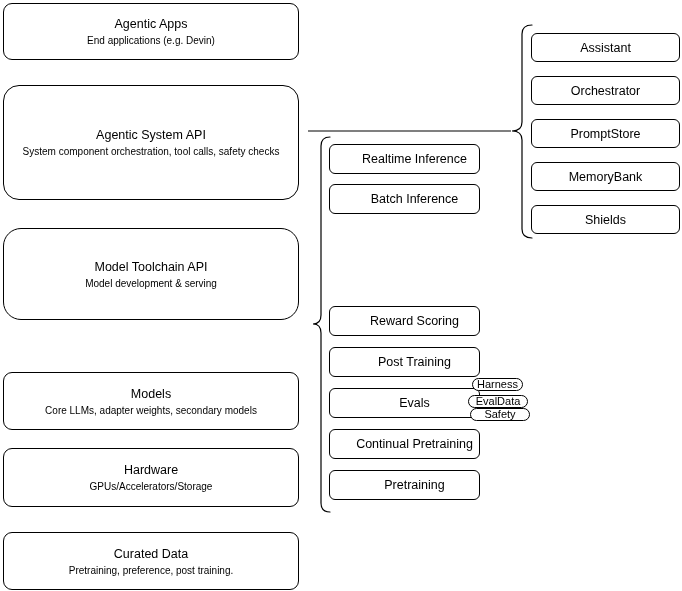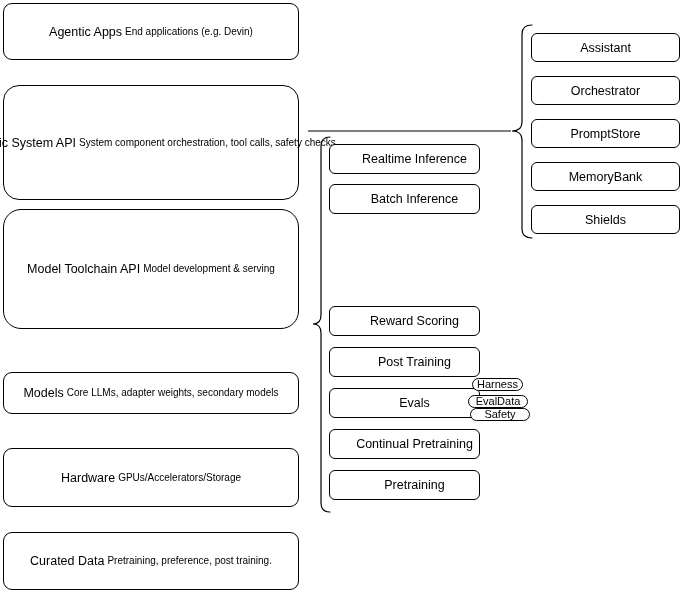--- a/index.html
+++ b/index.html
@@ -4,21 +4,21 @@
 <style>
   html,body{margin:0;padding:0;background:#ffffff;}
   .canvas{
     position:relative;width:682px;height:591px;background:#ffffff;
     font-family:"Liberation Sans","DejaVu Sans",sans-serif;color:#000;
     overflow:hidden;
   }
   .connectors{position:absolute;left:0;top:0;width:682px;height:591px;pointer-events:none;}
   .lbox{
     position:absolute;left:3px;width:296px;background:#fff;border:1px solid #000;
-    box-sizing:border-box;display:flex;flex-direction:row;align-items:center;
+    box-sizing:border-box;display:flex;flex-direction:column;align-items:center;
     justify-content:center;gap:3px;text-align:center;
   }
   .bt{font-size:12.5px;line-height:16px;white-space:nowrap;}
   .bs{font-size:10px;line-height:12px;white-space:nowrap;}
   .mbox{
     position:absolute;left:329px;width:151px;height:30px;background:#fff;
     border:1px solid #000;border-radius:6px;box-sizing:border-box;
     display:flex;align-items:center;justify-content:center;padding-left:20px;
   }
   .mbox span{font-size:12.5px;white-space:nowrap;}
@@ -47,25 +47,25 @@
   </svg>
 
   <div class="lbox" style="top:3px;height:57px;border-radius:9px">
     <div class="bt">Agentic Apps</div>
     <div class="bs">End applications (e.g. Devin)</div>
   </div>
   <div class="lbox" style="top:85px;height:115px;border-radius:16px">
     <div class="bt">Agentic System API</div>
     <div class="bs">System component orchestration, tool calls, safety checks</div>
   </div>
-  <div class="lbox" style="top:209px;height:120px;border-radius:18px">
+  <div class="lbox" style="top:228px;height:92px;border-radius:18px">
     <div class="bt">Model Toolchain API</div>
     <div class="bs">Model development &amp; serving</div>
   </div>
-  <div class="lbox" style="top:372px;height:42px;border-radius:9px">
+  <div class="lbox" style="top:372px;height:58px;border-radius:9px">
     <div class="bt">Models</div>
     <div class="bs">Core LLMs, adapter weights, secondary models</div>
   </div>
   <div class="lbox" style="top:448px;height:59px;border-radius:9px">
     <div class="bt">Hardware</div>
     <div class="bs">GPUs/Accelerators/Storage</div>
   </div>
   <div class="lbox" style="top:532px;height:58px;border-radius:9px">
     <div class="bt">Curated Data</div>
     <div class="bs">Pretraining, preference, post training.</div>

